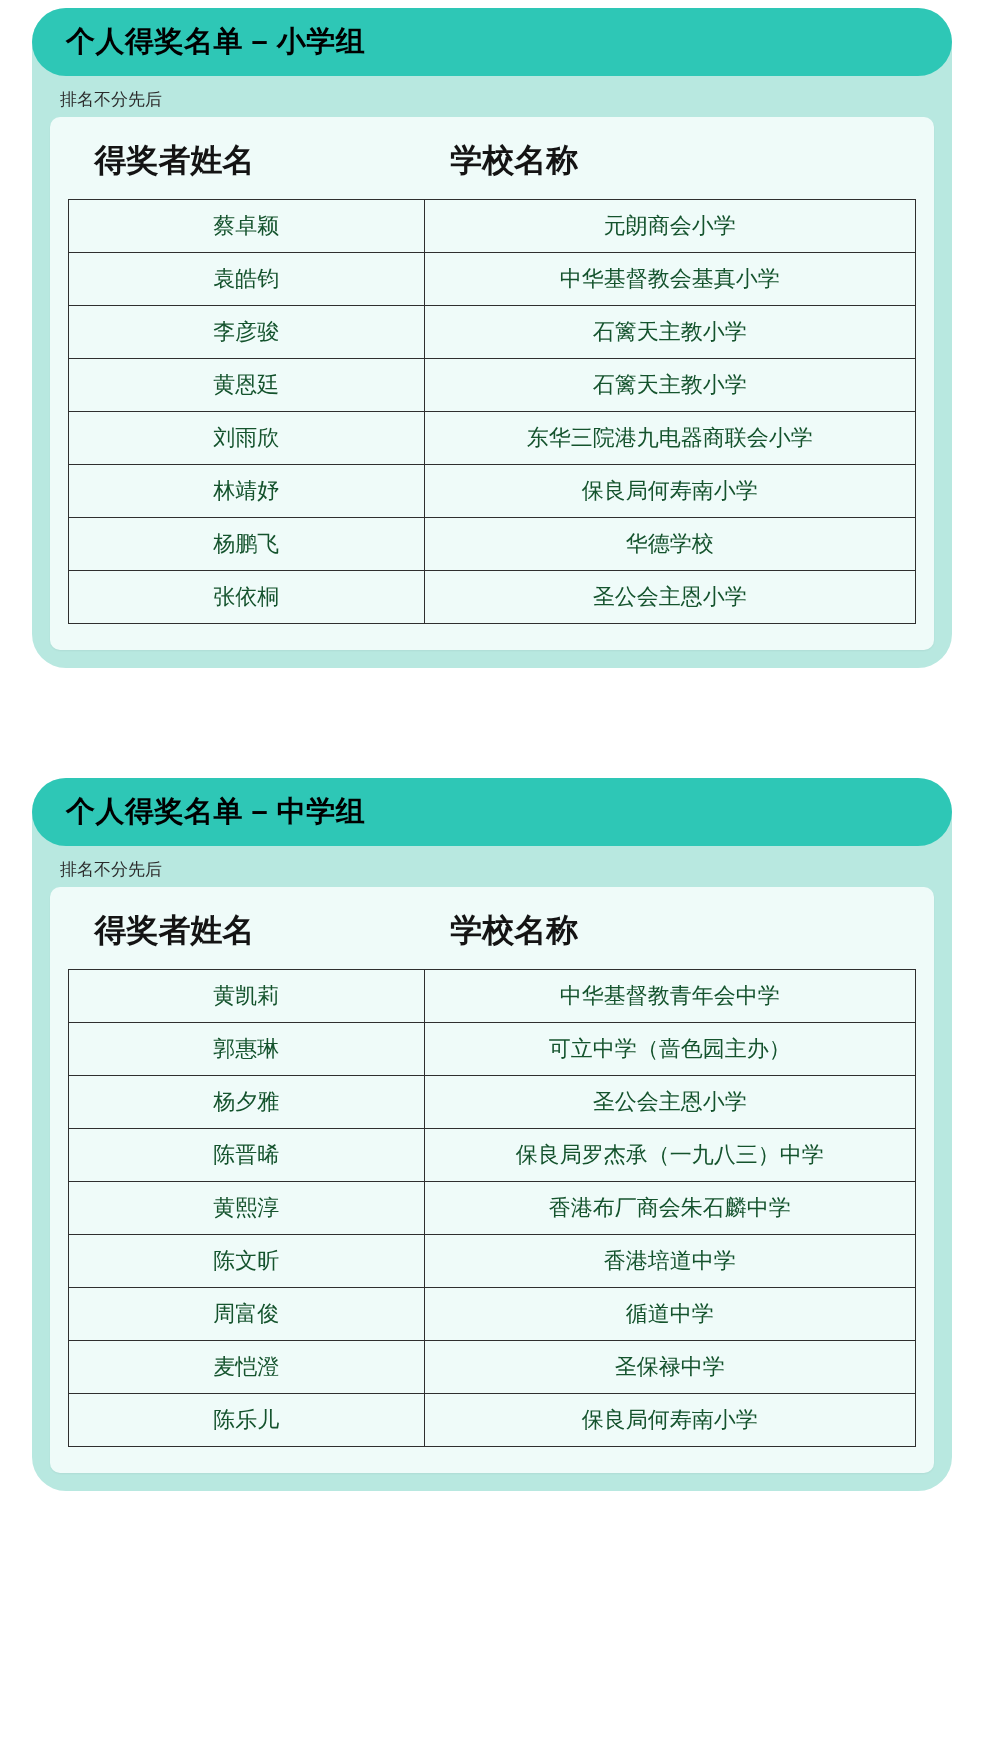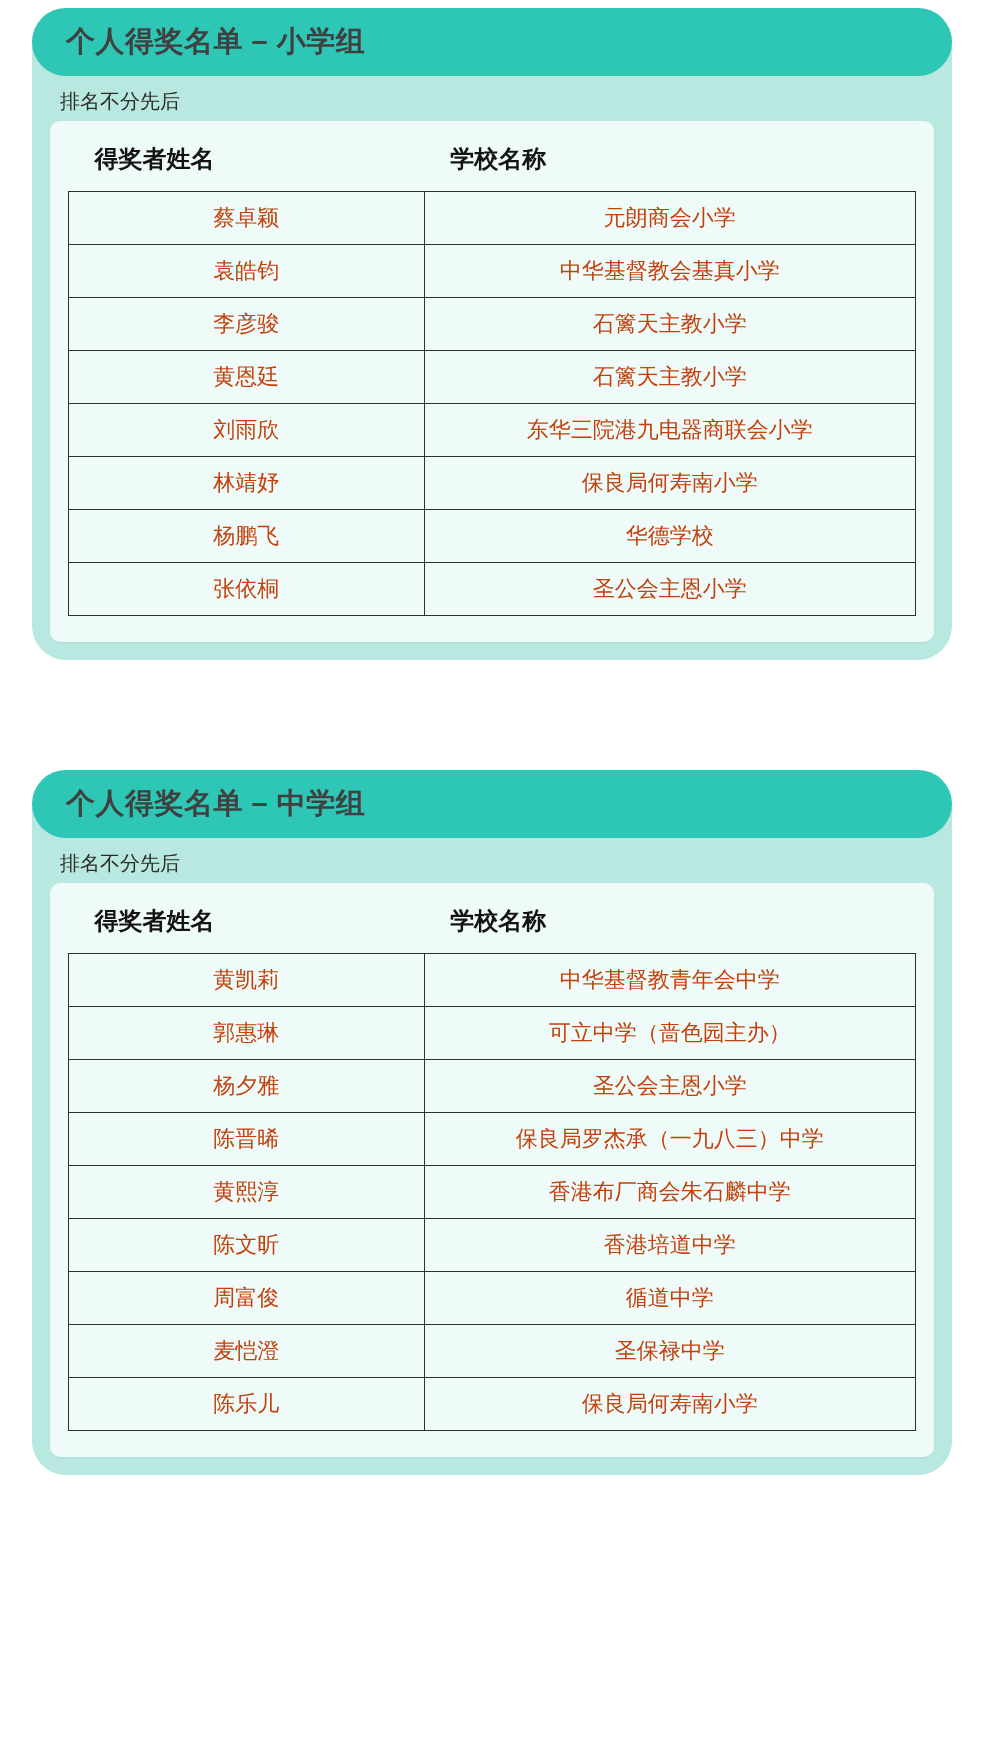--- a/index.html
+++ b/index.html
@@ -38,60 +38,60 @@
   .panel-head {
     background: #2ec7b6;
     border-radius: 34px;
     height: 68px;
     display: flex;
     align-items: center;
     padding-left: 34px;
     box-sizing: border-box;
   }
   .panel-title {
-    color: #404040;
+    color: #000000;
     font-size: 29px;
     font-weight: bold;
     letter-spacing: 0.5px;
   }
   .note {
-    font-size: 20px;
+    font-size: 17px;
     color: #2b2b2b;
     padding: 12px 0 6px 28px;
   }
   .card {
     background: #effbf9;
     margin: 0 18px;
     border-radius: 10px;
     padding: 16px 18px 26px 18px;
     box-sizing: border-box;
     box-shadow: 0 1px 2px rgba(0,0,0,0.05);
   }
   table.award {
     border-collapse: collapse;
     width: 100%;
     table-layout: fixed;
   }
   table.award col.c1 { width: 42%; }
   table.award col.c2 { width: 58%; }
   table.award th {
     text-align: left;
-    font-size: 24px;
+    font-size: 32px;
     font-weight: bold;
     color: #141414;
     padding: 6px 0 16px 26px;
     border: none;
     background: transparent;
   }
   table.award td {
     border: 1px solid #2f2f2f;
     text-align: center;
     font-size: 22px;
     height: 50px;
-    color: #c2410c;
+    color: #14532d;
     background: #effbf9;
   }
   .spacer-bottom { height: 60px; }
 </style>
 </head>
 <body>
 
 <div class="page">
 
   <div class="section section-1">

